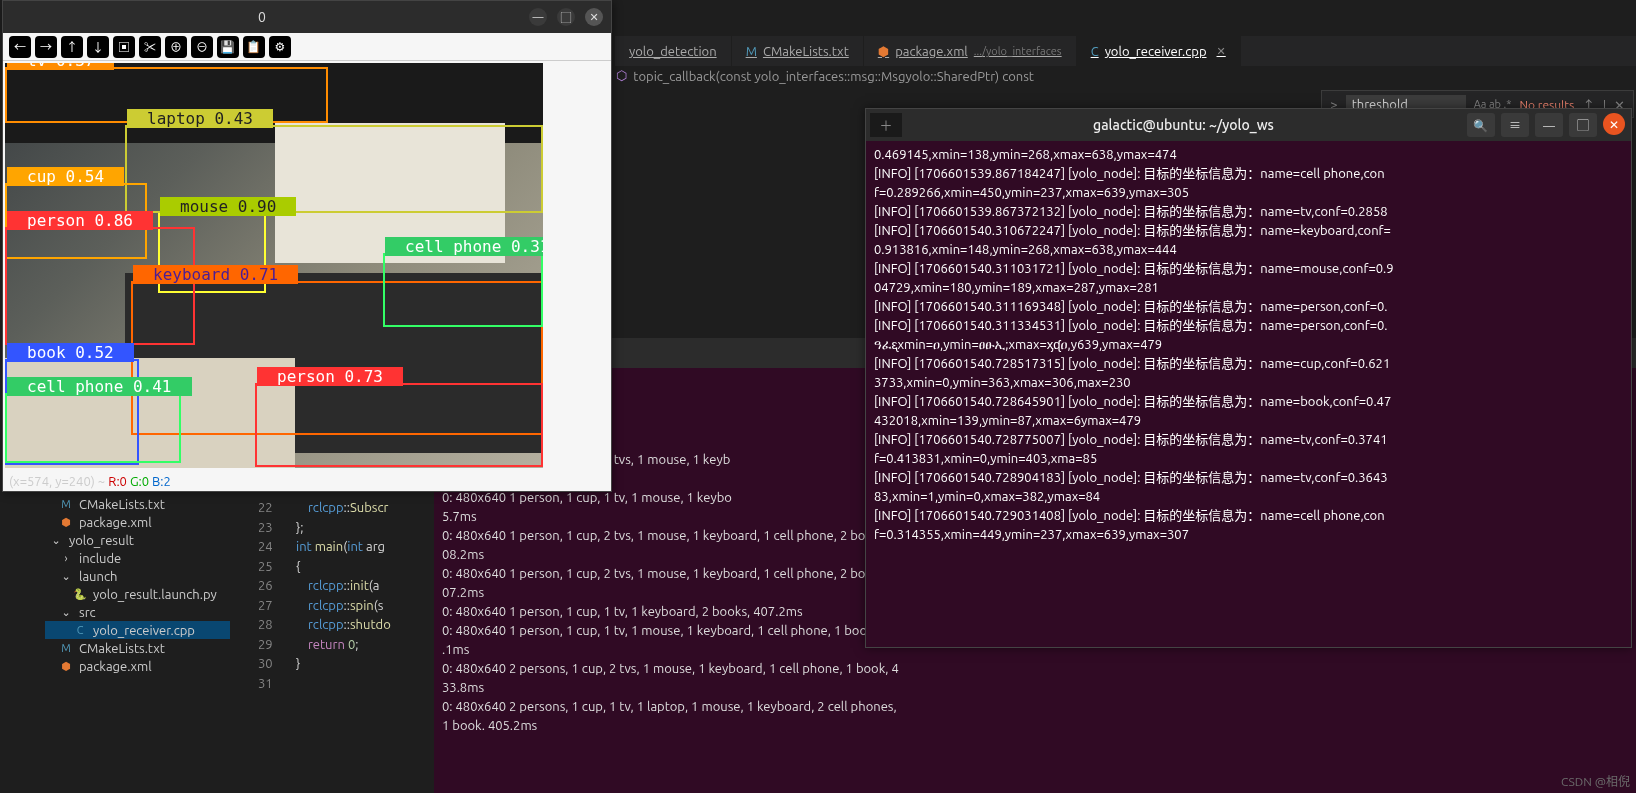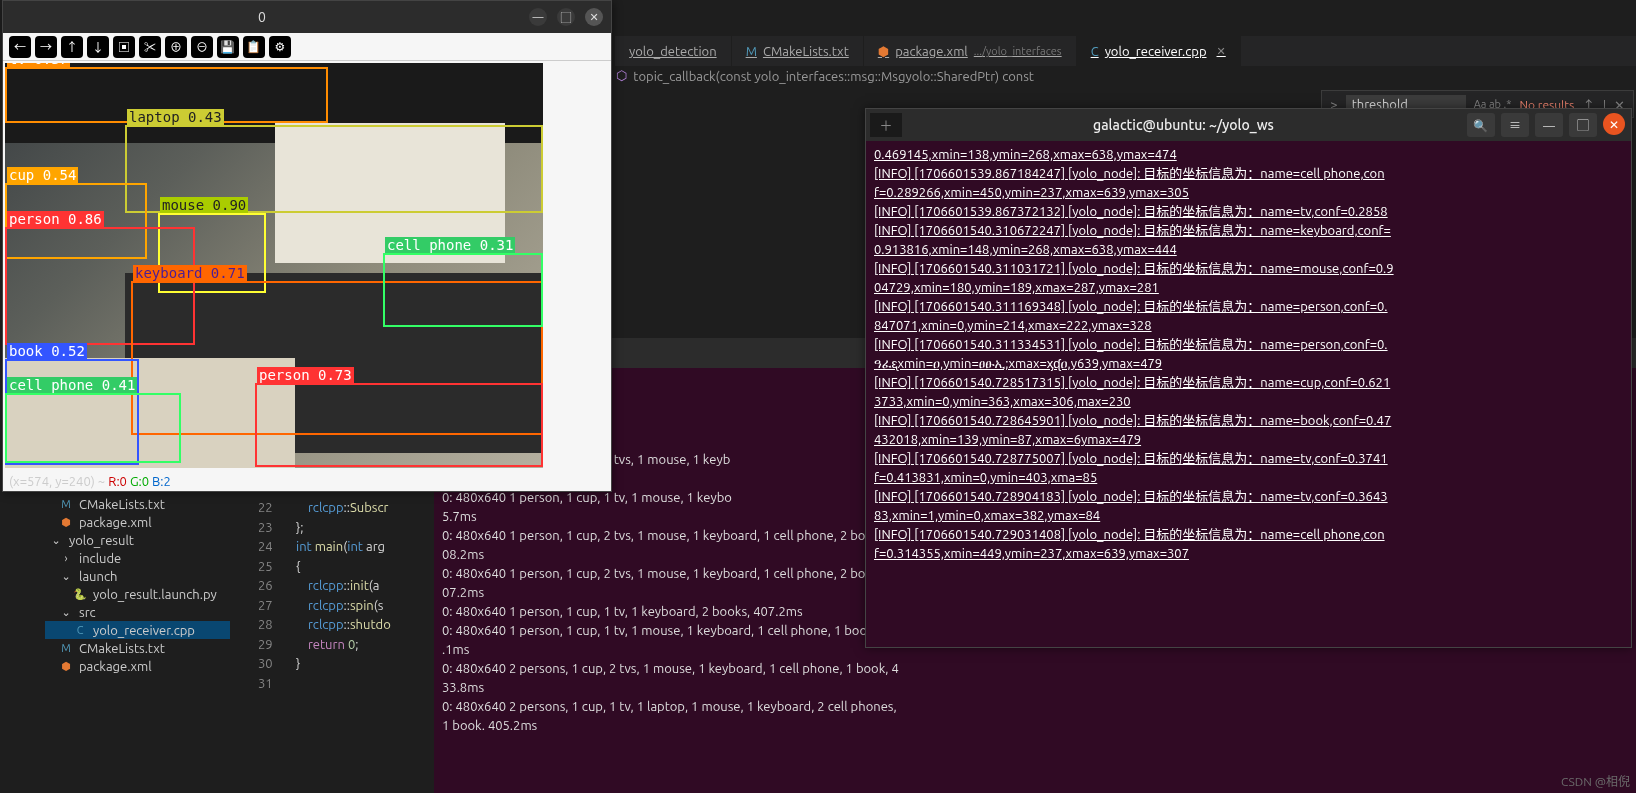--- a/index.html
+++ b/index.html
@@ -9,21 +9,21 @@
 .det-win { position:absolute; left:2px; top:0; width:610px; height:492px; background:#f6f6f6; border:1px solid #444; box-shadow:2px 2px 8px rgba(0,0,0,.4); z-index:60; }
 .det-titlebar { height:32px; background:#2c2c2c; display:flex; align-items:center; }
 .det-title { flex:1; text-align:center; color:#ddd; font-size:14px; }
 .win-ctrls { display:flex; gap:10px; padding:0 8px; }
 .win-btn { width:18px; height:18px; border-radius:50%; background:#3a3a3a; color:#ddd; display:flex; align-items:center; justify-content:center; font-size:11px; cursor:pointer; }
 .win-btn.close { background:#555; }
 .det-toolbar { height:28px; display:flex; align-items:center; gap:4px; padding:2px 6px; background:#f6f6f6; border-bottom:1px solid #ccc; }
 .tb-btn { width:22px; height:22px; border-radius:4px; background:#000; display:flex; align-items:center; justify-content:center; color:#fff; font-size:12px; cursor:pointer; }
 .det-image { position:relative; margin:2px; width:538px; height:405px; background:linear-gradient(135deg,#3a3f42 0%,#5c5f5a 30%,#8d8a7a 60%,#b5b0a0 100%); overflow:hidden; }
 .bbox { position:absolute; border:2px solid; }
-.bbox-lbl { position:absolute; top:-18px; left:0; padding:0 2px; font-family:monospace; font-size:14px; white-space:nowrap; color:#fff; }
+.bbox-lbl { position:absolute; top:-18px; left:0; padding:0 20px; font-family:monospace; font-size:16px; white-space:nowrap; color:#fff; }
 .coord-bar { padding:4px 6px; font-family:monospace; font-size:13px; }
 
 
 .vscode { position:absolute; inset:0; background:#1e1e1e; }
 .tabbar { position:absolute; left:615px; right:0; top:36px; height:30px; background:#252526; display:flex; }
 .tab { padding:0 14px; height:30px; display:flex; align-items:center; gap:6px; color:#aaa; font-size:12px; border-right:1px solid #1e1e1e; cursor:pointer;text-decoration:underline; }
 .tab.active { background:#1e1e1e; color:#fff; }
 .tab-x { font-size:11px; color:#888; margin-left:4px; }
 .breadcrumb { position:absolute; left:616px; top:68px; color:#999; font-size:12px; display:flex; align-items:center; gap:6px; }
 .searchbar { position:absolute; right:2px; top:90px; height:28px; background:#252526; display:flex; align-items:center; gap:8px; padding:0 8px; border:1px solid #3c3c3c; z-index:5;}
@@ -48,21 +48,21 @@
 
 
 .term-right { position:absolute; left:865px; top:108px; right:4px; height:540px; background:#300a24; color:#fff; font-family:"Ubuntu Mono",monospace; font-size:14px; line-height:19px; z-index:50; border:1px solid #444; box-shadow:0 0 10px rgba(0,0,0,.5); }
 .tr-title { height:32px; background:#2c2c2c; display:flex; align-items:center; }
 .tr-title-txt { flex:1; text-align:center; color:#eee; font-weight:500; font-size:14px;}
 .tr-btns { display:flex; gap:6px; padding:0 6px; }
 .tr-btn { width:28px; height:24px; background:#3a3a3a; border-radius:3px; display:flex; align-items:center; justify-content:center; color:#ddd; font-size:12px; cursor:pointer; }
 .tr-btn.close { background:#e95420; color:#fff; border-radius:50%; width:22px; height:22px; }
 .tr-tab { width:32px; height:24px; background:#1a1a1a; margin:4px; display:flex; align-items:center; justify-content:center; color:#888; }
 .tr-body { padding:4px 8px; }
-.info-line { color:#fff;text-decoration:underline; }
+.info-line { color:#fff; }
 
 .csdn { position:absolute; right:6px; bottom:4px; color:#6b6b6b; font-size:12px; z-index:80; }
 
 .icon-m{color:#519aba;} .icon-x{color:#e37933;} .icon-c{color:#519aba;} .icon-py{color:#519aba;} .chev{color:#ccc;}
 </style>
 </head>
 <body>
 
 <div class="vscode">
 
@@ -195,21 +195,20 @@
   <div class="tr-body" id="tr-body">
       <div class="info-line">0.469145,xmin=138,ymin=268,xmax=638,ymax=474</div>
       <div class="info-line">[INFO] [1706601539.867184247] [yolo_node]: 目标的坐标信息为：name=cell phone,con</div>
       <div class="info-line">f=0.289266,xmin=450,ymin=237,xmax=639,ymax=305</div>
       <div class="info-line">[INFO] [1706601539.867372132] [yolo_node]: 目标的坐标信息为：name=tv,conf=0.2858</div>
       <div class="info-line">[INFO] [1706601540.310672247] [yolo_node]: 目标的坐标信息为：name=keyboard,conf=</div>
       <div class="info-line">0.913816,xmin=148,ymin=268,xmax=638,ymax=444</div>
       <div class="info-line">[INFO] [1706601540.311031721] [yolo_node]: 目标的坐标信息为：name=mouse,conf=0.9</div>
       <div class="info-line">04729,xmin=180,ymin=189,xmax=287,ymax=281</div>
       <div class="info-line">[INFO] [1706601540.311169348] [yolo_node]: 目标的坐标信息为：name=person,conf=0.</div>
-      <div class="info-line">847071,xmin=0,ymin=214,xmax=222,ymax=328</div>
       <div class="info-line">[INFO] [1706601540.311334531] [yolo_node]: 目标的坐标信息为：name=person,conf=0.</div>
       <div class="info-line">ዓፈᶓxmin=ዐ,ymin=ፀፁኢ;xmax=ᶍᶑዐ,y639,ymax=479</div>
       <div class="info-line">[INFO] [1706601540.728517315] [yolo_node]: 目标的坐标信息为：name=cup,conf=0.621</div>
       <div class="info-line">3733,xmin=0,ymin=363,xmax=306,max=230</div>
       <div class="info-line">[INFO] [1706601540.728645901] [yolo_node]: 目标的坐标信息为：name=book,conf=0.47</div>
       <div class="info-line">432018,xmin=139,ymin=87,xmax=6ymax=479</div>
       <div class="info-line">[INFO] [1706601540.728775007] [yolo_node]: 目标的坐标信息为：name=tv,conf=0.3741</div>
       <div class="info-line">f=0.413831,xmin=0,ymin=403,xma=85</div>
       <div class="info-line">[INFO] [1706601540.728904183] [yolo_node]: 目标的坐标信息为：name=tv,conf=0.3643</div>
       <div class="info-line">83,xmin=1,ymin=0,xmax=382,ymax=84</div>

